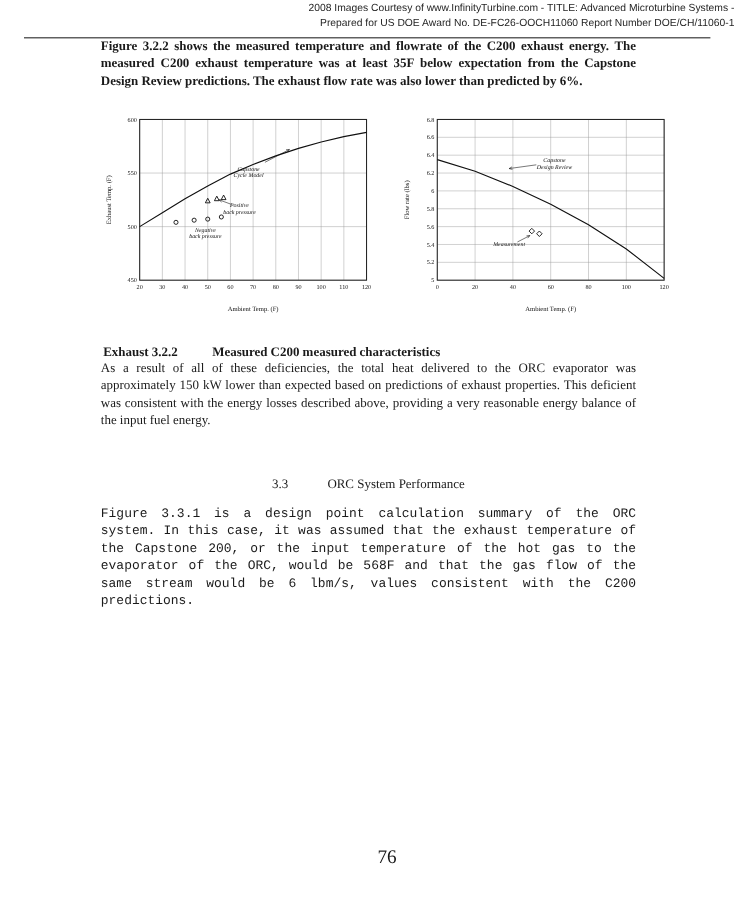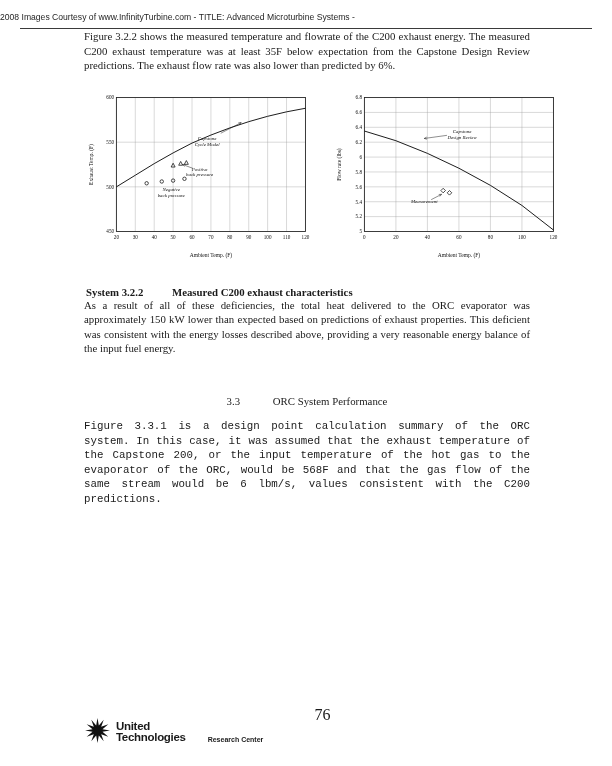--- a/index.html
+++ b/index.html
@@ -7,40 +7,40 @@
     position:relative;
     width:612px;height:766px;
     background:#ffffff;
     margin:0 auto;
     font-family:"Liberation Serif", serif;
     color:#1a1a1a;
     overflow:hidden;
     box-sizing:border-box;
   }
   .hdr{
-    padding-top:11px;
-    text-align:left;
+    padding-top:0;
+    text-align:right;
     font-family:"Liberation Sans", sans-serif;
     font-size:8.6px;
     line-height:1.55;
     color:#1f1f1f;
   }
   .hdr-rule{
     border:none;
     border-top:1.2px solid #3a3a3a;
     margin:4px 20px 0 20px;
   }
   main{position:relative;margin:0 82px 0 84px;}
   p.body-text{
     font-size:10.8px;
     line-height:1.34;
     text-align:justify;
     margin:0;
   }
-  .p1{margin-top:21px;}
+  .p1{margin-top:21px;font-weight:bold;}
   .p2{margin-top:36px;}
   .p3{margin-top:28px;font-family:Liberation Mono, monospace;}
   .charts-row{
     display:flex;
     gap:20px;
     margin:16px 0 0 2px;
   }
   .chart-box{width:228px;height:171px;}
   .chart-box svg{display:block;}
   .caption{
@@ -86,20 +86,21 @@
     padding-bottom:1px;
   }
 </style>
 </head>
 <body>
 
 <div class="page">
 
   <header class="hdr">
     <div>2008 Images Courtesy of www.InfinityTurbine.com -  TITLE: Advanced Microturbine Systems -</div>
+    <div>Prepared for US DOE Award No. DE-FC26-OOCH11060 Report Number DOE/CH/11060-1</div>
   </header>
   <hr class="hdr-rule">
 
   <main>
 
     <p class="body-text p1">Figure 3.2.2 shows the measured temperature and flowrate of the C200 exhaust energy. The measured C200 exhaust temperature was at least 35F below expectation from the Capstone Design Review predictions.  The exhaust flow rate was also lower than predicted by 6%.</p>
 
     <div class="charts-row">
       <div class="chart-box" id="chart-0">
           <svg viewBox="0 0 240 180" style="width: 228px; height: 171px;">
@@ -203,42 +204,31 @@
             <line x1="102.31333333333333" y1="116.47333333333333" x2="113.25833333333333" y2="110.83333333333333" stroke="#111" stroke-width="0.5"></line>
             <path d="M 113.25833333333333 110.83333333333333 L 111.33722131271597 113.13753137261716 M 113.25833333333333 110.83333333333333 L 110.26695120104272 111.06056215767681" stroke="#111" stroke-width="0.5" fill="none"></path>
             <text x="95.01666666666667" y="120.23333333333333" font-size="5.2" font-style="italic" text-anchor="middle" fill="#111">Measurement</text>
             <text x="131.5" y="177" font-size="5.8" text-anchor="middle" fill="#111">Ambient Temp. (F)</text>
             <text x="7" y="79.5" font-size="5.8" text-anchor="middle" fill="#111" transform="rotate(-90 7 79.5)">Flow rate (lbs)</text>
           </svg>
         </div>
     </div>
 
     <p class="caption">
-      <span class="cap-label">System 3.2.2</span>
-      <span class="cap-title">Measured C200 exhaust characteristics</span>
+      <span class="cap-label">Exhaust 3.2.2</span>
+      <span class="cap-title">Measured C200 measured characteristics</span>
     </p>
 
     <p class="body-text p2">As a result of all of these deficiencies, the total heat delivered to the ORC evaporator was approximately 150 kW lower than expected based on predictions of exhaust properties. This deficient was consistent with the energy losses described above, providing a very reasonable energy balance of the input fuel energy.</p>
 
     <h3 class="section-head">
       <span class="sec-num">3.3</span>
       <span class="sec-title">ORC System Performance</span>
     </h3>
 
     <p class="body-text p3">Figure 3.3.1 is a design point calculation summary of the ORC system. In this case, it was assumed that the exhaust temperature of the Capstone 200, or the input temperature of the hot gas to the evaporator of the ORC, would be 568F and that the gas flow of the same stream would be 6 lbm/s, values consistent with the C200 predictions.</p>
 
   </main>
 
   <div class="page-number">76</div>
 
-  <div class="footer-brand">
-    <svg width="27" height="27" viewBox="0 0 26 26">
-      <polygon fill="#111" points="25,13 17.83,14.29 23.39,19 16.54,16.54 19,23.39 14.29,17.83 13,25 11.71,17.83 7,23.39 9.46,16.54 2.61,19 8.17,14.29 1,13 8.17,11.71 2.61,7 9.46,9.46 7,2.61 11.71,8.17 13,1 14.29,8.17 19,2.61 16.54,9.46 23.39,7 17.83,11.71"></polygon>
-      <circle cx="13" cy="13" r="3.2" fill="#111"></circle>
-    </svg>
-    <div class="brand-text">
-      <div>United</div>
-      <div>Technologies</div>
-    </div>
-    <div class="brand-sub">Research Center</div>
-  </div>
 
 </div>
 
 </body></html>

